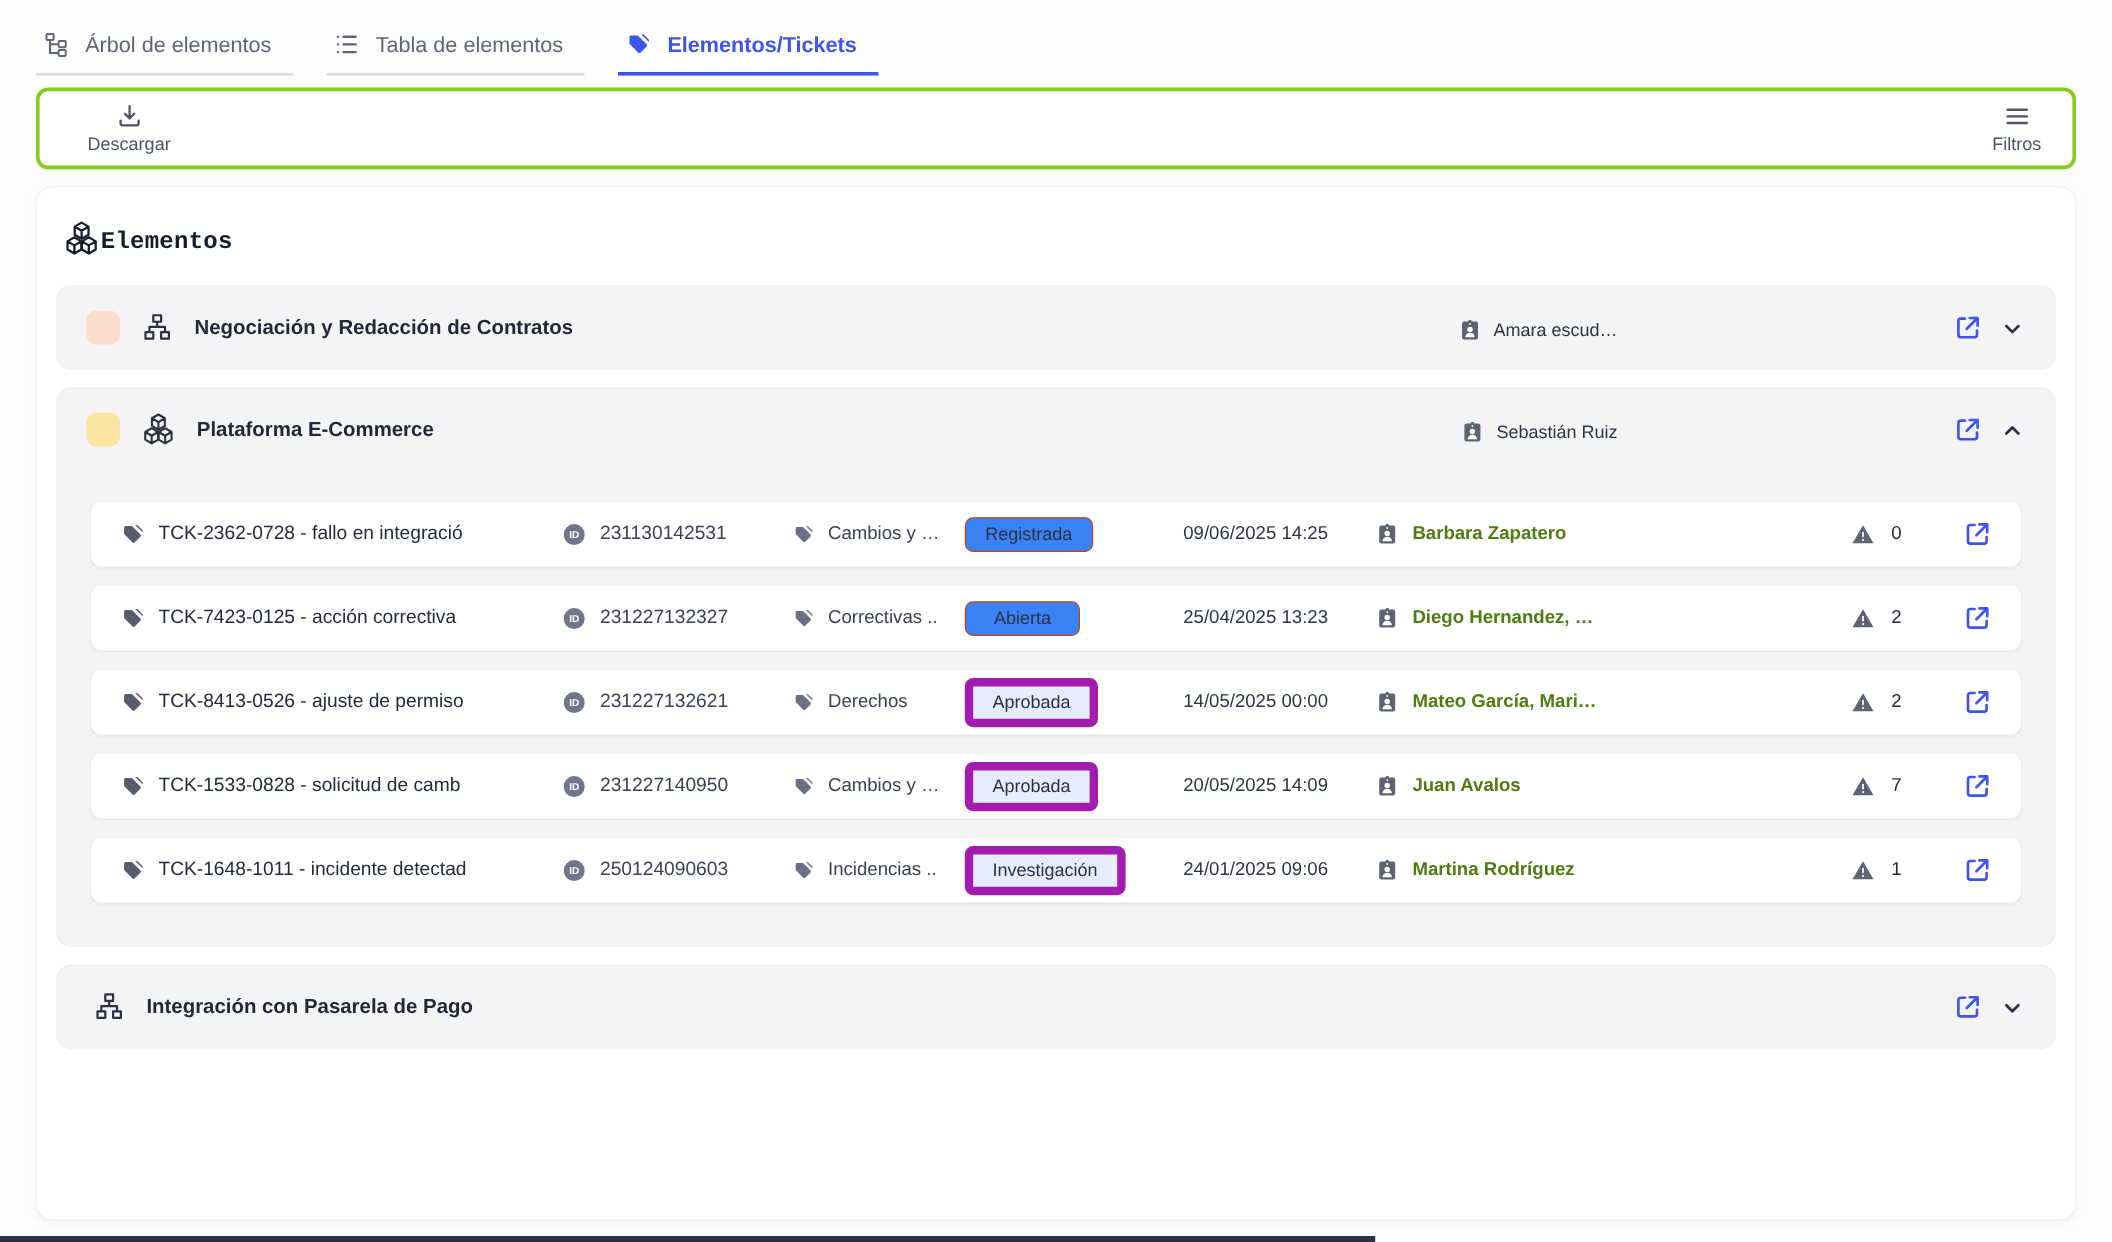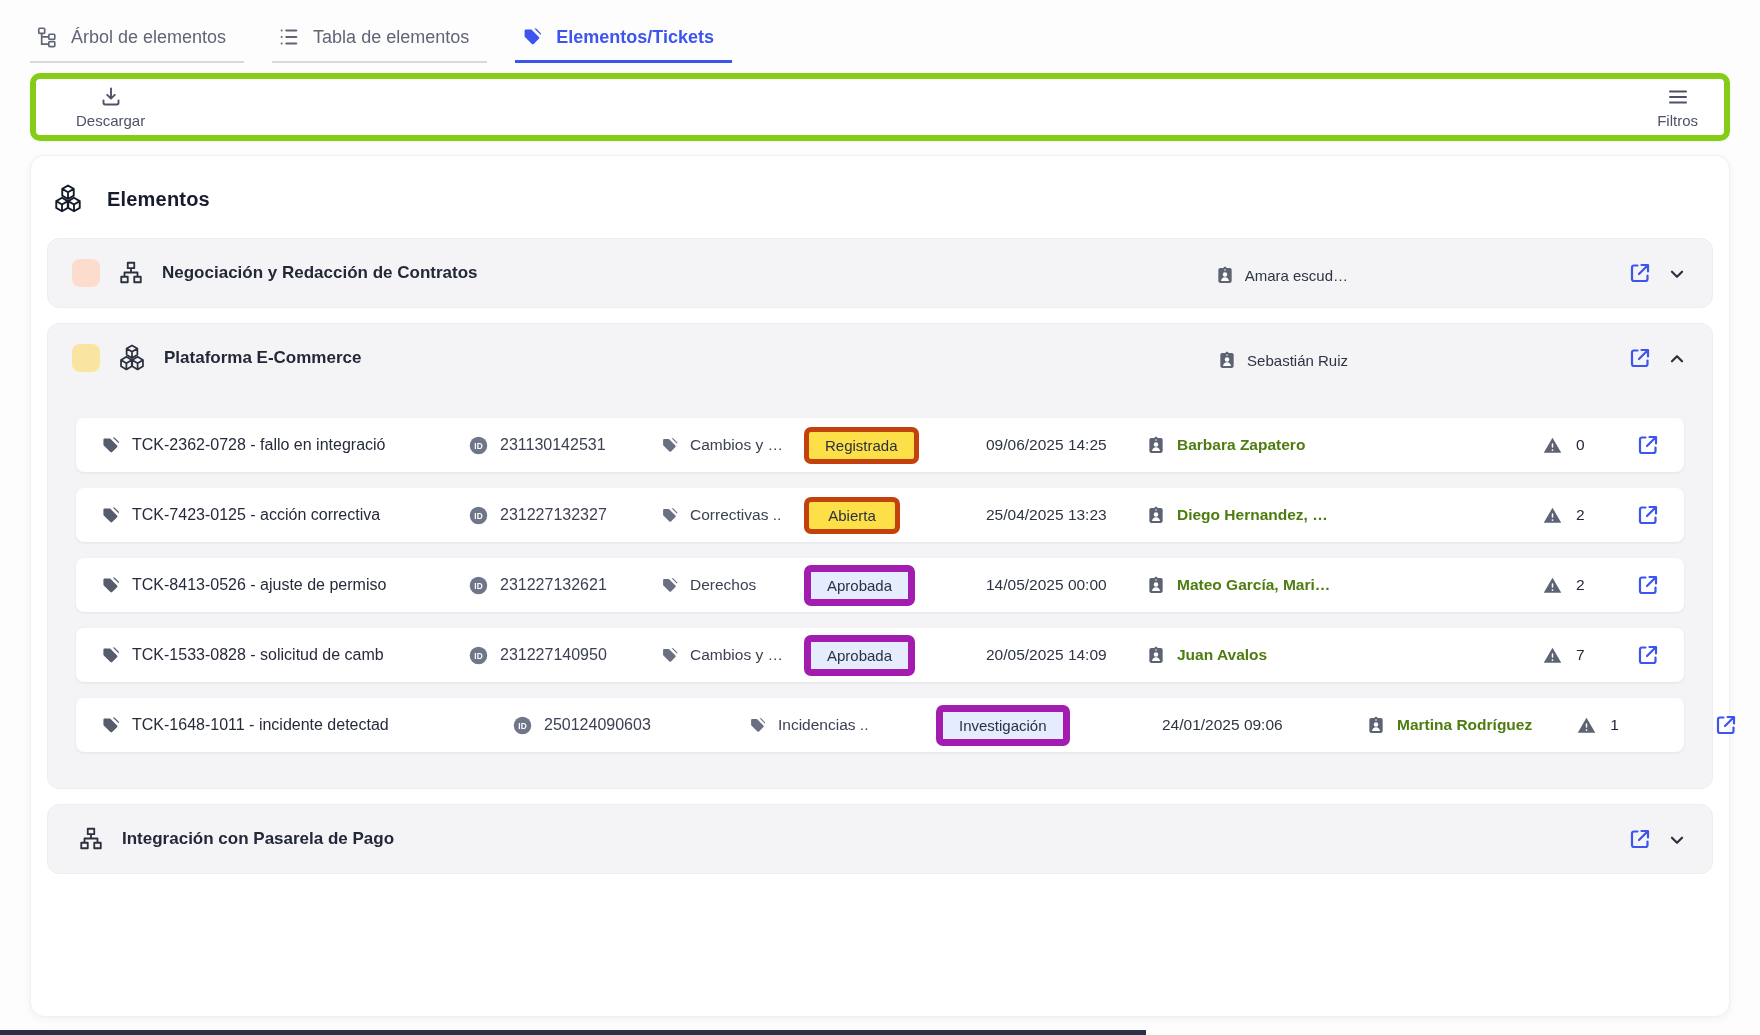--- a/index.html
+++ b/index.html
@@ -21,38 +21,38 @@
     border-bottom: 2px solid #d7d9de;
     color: #5f6575; font-size: 18px; font-weight: 500;
     cursor: pointer; white-space: nowrap;
   }
   .tab svg { flex: 0 0 auto; }
   .tab.active { color: #3d54ee; border-bottom: 3px solid #3d54ee; padding-bottom: 12px; font-weight: 600; }
 
   
   .toolbar {
     margin: 10px 30px 0; height: 68px;
-    background: #ffffff; border: 6px solid #84cc16; border-radius: 10px;
+    background: #ffffff; border: 3px solid #84cc16; border-radius: 10px;
     box-shadow: 0 1px 3px rgba(20,24,40,.05);
     display: flex; align-items: center; justify-content: space-between;
     padding: 0 26px 0 40px;
   }
   .tool-btn {
     display: flex; flex-direction: column; align-items: center; justify-content: center;
     gap: 3px; color: #4d5266; font-size: 15px; cursor: pointer;
   }
 
   
   .main-card {
     margin: 14px 30px 0; height: 862px;
     background: #ffffff; border: 1px solid #eef0f3; border-radius: 14px;
     box-shadow: 0 2px 8px rgba(20,24,40,.05);
     padding: 22px 16px 0;
   }
-  .main-header { display: flex; align-items: center; gap: 24px; padding: 6px 0 24px 6px; }
+  .main-header { display: flex; align-items: flex-end; gap: 1px; padding: 6px 0 24px 6px; font-family: Liberation Mono, monospace; }
   .main-header .title { font-size: 20px; font-weight: 700; color: #171c2c; letter-spacing: .2px; }
 
   
   .panel {
     background: #f4f4f6; border: 1px solid #eeeef1; border-radius: 12px;
     margin-bottom: 15px;
   }
   .panel-header {
     height: 68px; display: flex; align-items: center; padding: 0 24px 0 24px; cursor: pointer;
   }
@@ -62,38 +62,38 @@
   .panel-user { display: flex; align-items: center; gap: 10px; font-size: 15px; color: #2e3444; margin-right: 266px; }
 
   
   .ticket-list { padding: 26px 28px 36px; }
   .ticket-row {
     height: 54px; background: #ffffff; border-radius: 8px;
     box-shadow: 0 1px 3px rgba(16,24,40,.08);
     display: flex; align-items: center; margin-bottom: 16px; cursor: pointer;
     padding: 0 22px 0 24px;
   }
-  .ticket-row:last-child { margin-bottom: 0; gap: 44px; }
+  .ticket-row:last-child { margin-bottom: 0; }
   .col { display: flex; align-items: center; gap: 11px; }
   .col-title  { flex: 0 0 368px; font-weight: 500; color: #262b3b; }
   .col-title .ticket-title { width: 300px; overflow: hidden; white-space: nowrap; font-size: 16px; }
   .col-id     { flex: 0 0 192px; color: #3c4153; font-size: 16px; }
   .col-cat    { flex: 0 0 144px; color: #3c4153; font-size: 15.5px; }
   .col-cat .cat-label { width: 98px; overflow: hidden; white-space: nowrap; }
   .col-status { flex: 0 0 182px; }
   .col-date   { flex: 0 0 160px; color: #2e3443; font-size: 15.5px; }
   .col-person { flex: 1 1 auto; color: #4d7c0f; font-size: 15.5px; font-weight: bold; }
   .col-person .person-label { max-width: 200px; overflow: hidden; white-space: nowrap; }
   .col-warn   { flex: 0 0 92px; color: #23283a; font-size: 15.5px; gap: 13px; }
   .col-link   { flex: 0 0 28px; justify-content: center; }
 
   .badge {
     display: inline-block; min-width: 96px; text-align: center;
     padding: 5px 16px; border-radius: 7px; font-size: 15px; color: #2c3140;
-    background: #fde047; border: 5px solid #c2410c;
+    background: #3b82f6; border: 1px solid #c2410c;
   }
   .badge-blue { background: #e5ecfd; border: 7px solid #a21caf; }
 
   
   .bottom-bar { position: absolute; left: 0; bottom: 0; width: 1146px; height: 5px; background: #2a3146; }
 
   .ico { display: inline-flex; align-items: center; justify-content: center; }
 </style>
 </head>
 <body>

